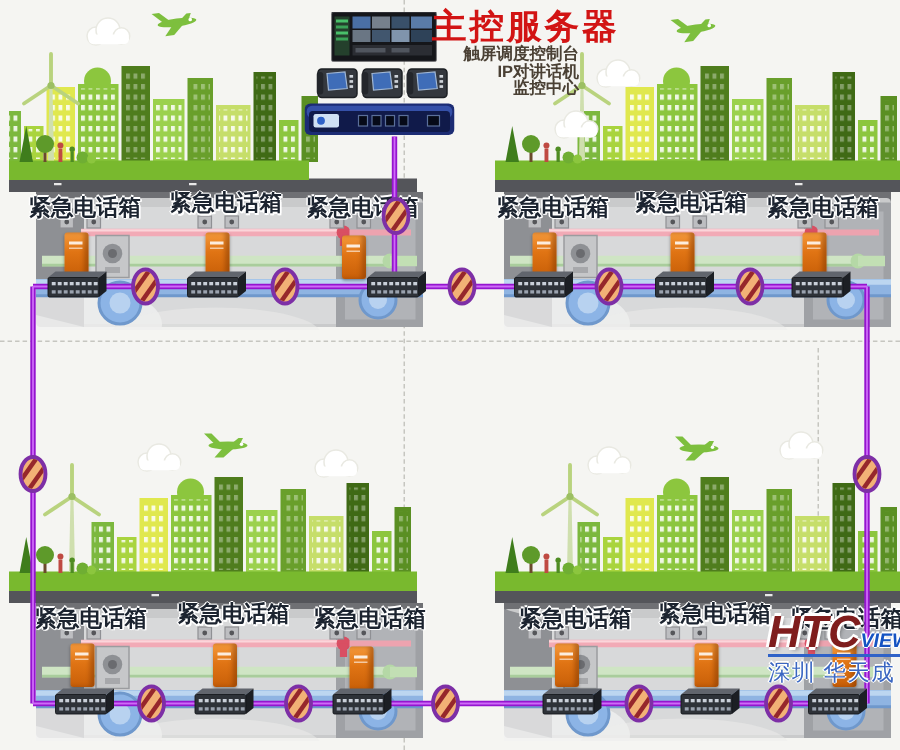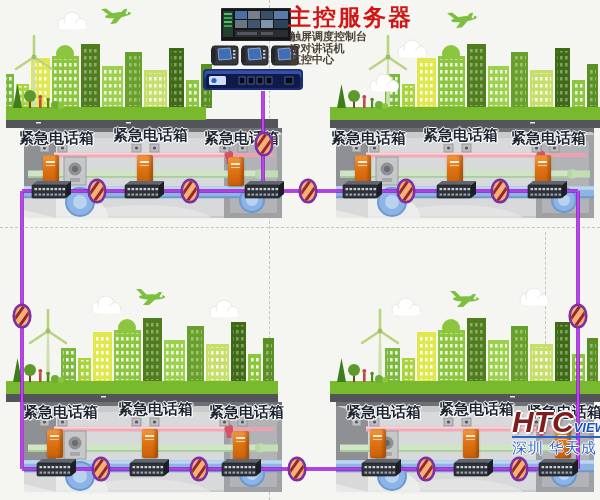--- a/index.html
+++ b/index.html
@@ -14,21 +14,21 @@
         background:linear-gradient(180deg,#f59a3c 0%,#e07414 45%,#c85f08 100%);
         box-shadow:inset -3px 0 3px rgba(120,50,0,.45), 0 1px 2px rgba(0,0,0,.3);}
   .pbox i{position:absolute;left:3px;width:9px;height:2px;background:rgba(255,255,255,.85);}
   .pbox i.l1{top:6px;} .pbox i.l2{top:10px;height:1px;opacity:.7;}
   .plabel{position:absolute;width:70px;z-index:2;text-align:center;
           font-size:15px;font-weight:bold;color:#1c2430;letter-spacing:0px;
           text-shadow:1px 0 0 #fff,-1px 0 0 #fff,0 1px 0 #fff,0 -1px 0 #fff,1px 1px 0 #fff;white-space:nowrap;}
   
   #mc-title{position:absolute;left:288px;top:2px;z-index:4;font-size:23px;font-weight:900;
             color:#d21414;letter-spacing:2px;white-space:nowrap;}
-  #mc-labels{position:absolute;left:290px;top:31px;width:96px;z-index:4;text-align:left;
+  #mc-labels{position:absolute;left:290px;top:31px;width:96px;z-index:4;text-align:right;
              font-size:11px;font-weight:bold;color:#4a4034;line-height:11.5px;}
   
   #logo{position:absolute;left:512px;top:409px;width:92px;z-index:6;font-style:italic;}
   #logo .b1{font-size:30px;font-weight:900;color:#7f1d1d;line-height:26px;
             text-shadow:2px 0 0 #fff,-2px 0 0 #fff,0 2px 0 #fff,0 -2px 0 #fff,2px 2px 3px rgba(0,0,0,.35);}
   #logo .b2{font-size:13px;font-weight:800;color:#1553c2;
             text-shadow:1px 0 0 #fff,-1px 0 0 #fff,0 1px 0 #fff,0 -1px 0 #fff;}
   #logo .rule{height:0;border-top:2px solid #2f62c8;margin:0 0 1px 0;width:90px;}
   #logo .cap{font-family:"Liberation Serif",serif;font-style:normal;font-size:15px;color:#3a66c2;
              letter-spacing:1px;white-space:nowrap;

